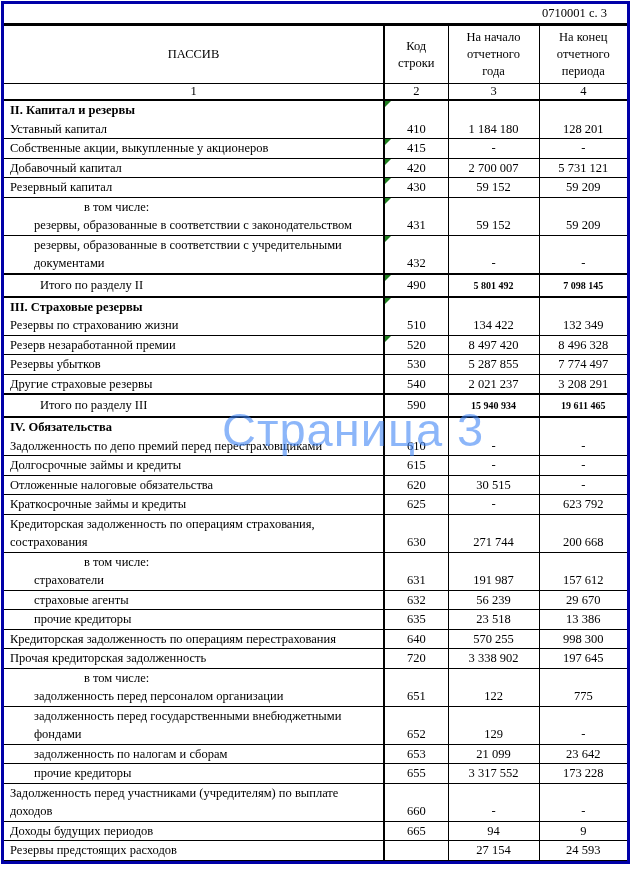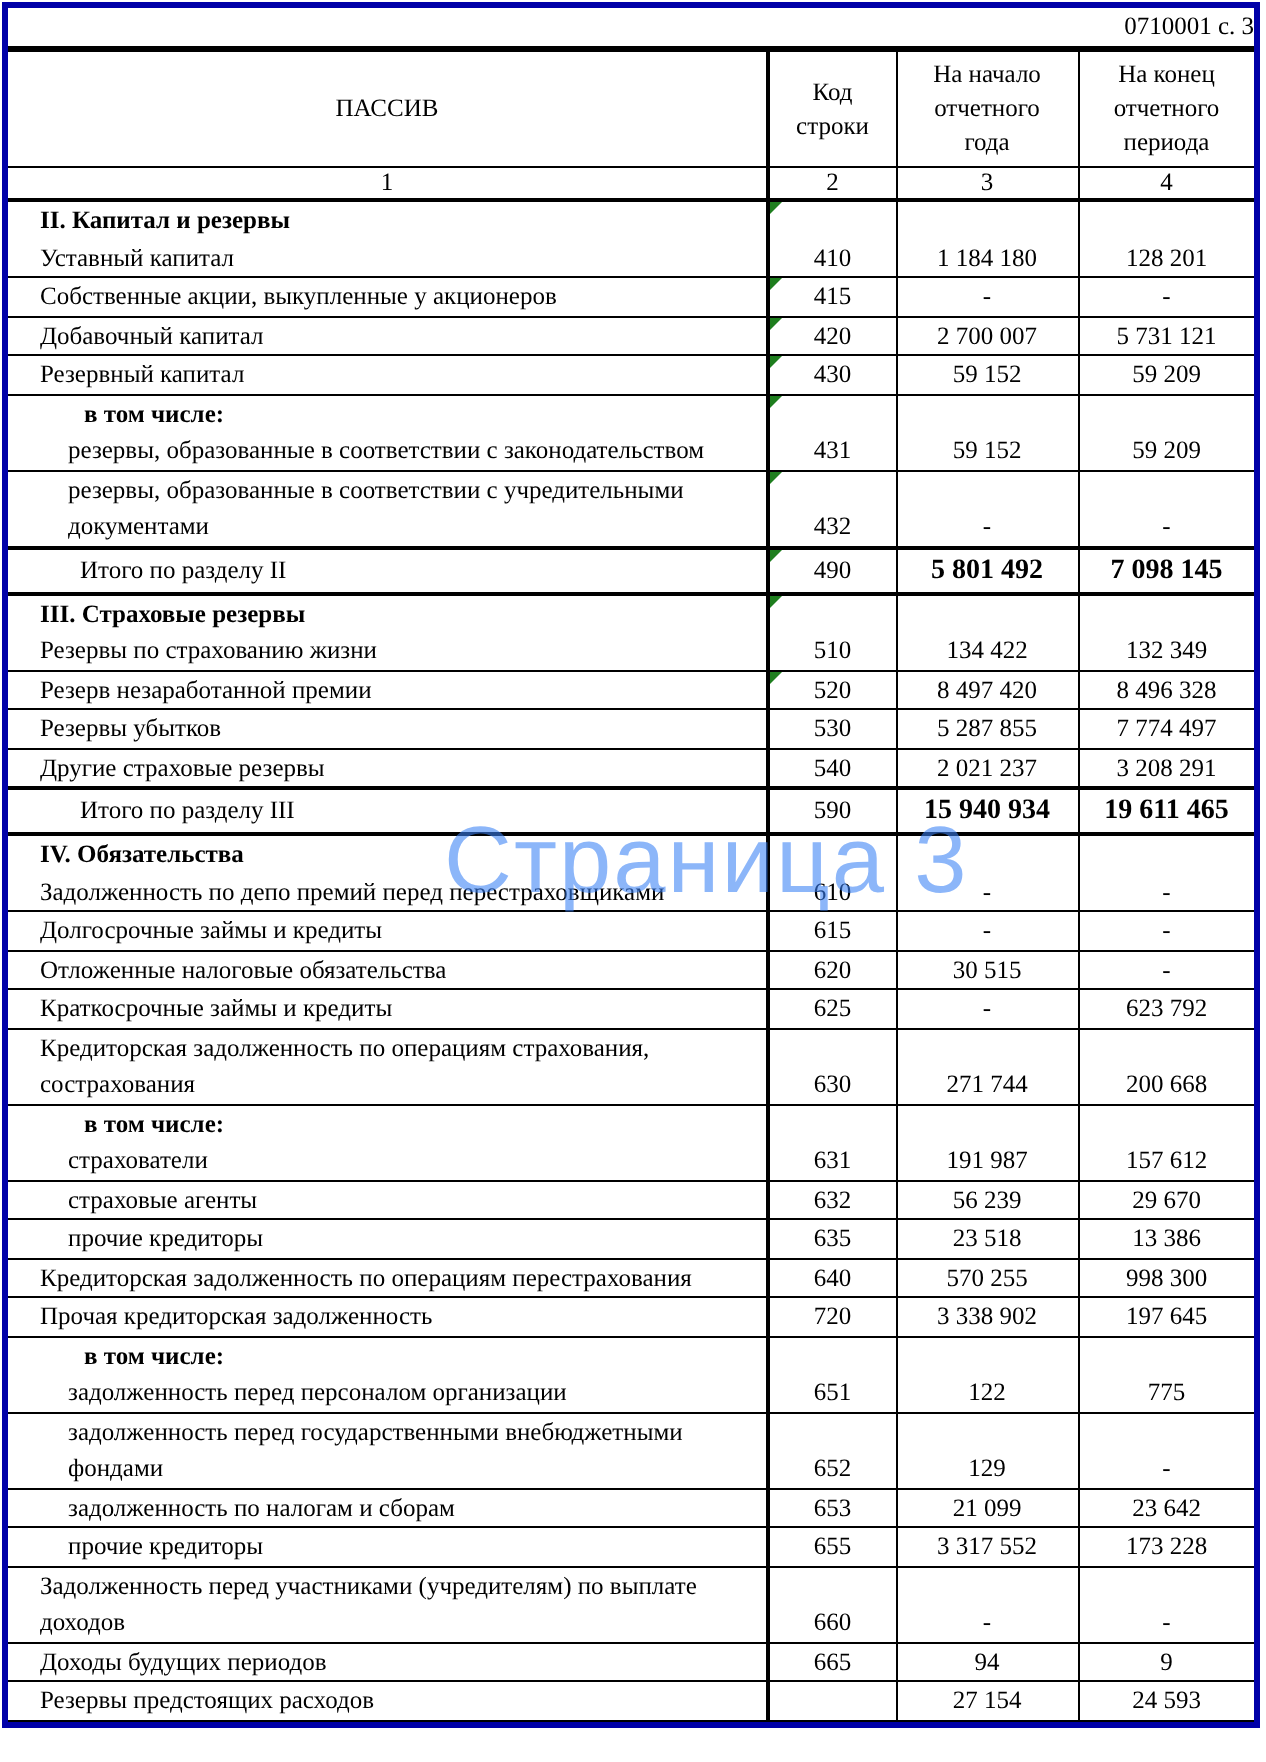--- a/index.html
+++ b/index.html
@@ -6,48 +6,48 @@
   body{
     width:633px;height:881px;background:#fff;position:relative;overflow:hidden;
     font-family:"Liberation Serif", serif;color:#000;
   }
   .sheet{
     position:absolute;top:1px;left:1px;width:629px;box-sizing:border-box;
     border:3px solid #0000A8;background:#fff;
   }
   .topstrip{
     height:19px;border-bottom:2px solid #000;text-align:right;
-    font-size:12.5px;line-height:18px;padding-right:0;
+    font-size:12.5px;line-height:18px;padding-right:20px;
   }
   table{border-collapse:collapse;table-layout:fixed;width:100%;}
   col.c1{width:380px}col.c2{width:64px}col.c3{width:91px}col.c4{width:88px}
   th,td{border:1px solid #000;padding:0;overflow:hidden;}
   th:first-child,td:first-child{border-left:none;}
   th:last-child,td:last-child{border-right:none;}
   thead th{
     font-weight:normal;text-align:center;vertical-align:middle;
     font-size:12.5px;line-height:17px;padding:3px 0;background:#fff;
   }
   .c-label{border-right:2px solid #000;}
   tr.idx td{text-align:center;font-size:12.5px;line-height:15px;border-bottom:2px solid #000;}
   tbody td{vertical-align:bottom;font-size:12.5px;}
-  .line{line-height:18.5px;padding-left:16px;white-space:nowrap;}
+  .line{line-height:18.5px;padding-left:6px;white-space:nowrap;}
   .line.ind1{padding-left:30px;}
-  .line.ind2{padding-left:38px;font-weight:bold;}
+  .line.ind2{padding-left:80px;}
   .line.b{font-weight:bold;}
   .c-code,.c-v{text-align:center;line-height:18.5px;white-space:nowrap;}
   .c-code{position:relative;}
   .marker{
     position:absolute;top:0;left:0;width:0;height:0;
     border-top:6px solid #1e7e1e;border-right:6px solid transparent;
   }
   tr.total td{border-top:2px solid #000;border-bottom:2px solid #000;}
   tr.total .line{font-weight:normal;padding-left:36px;line-height:21px;}
   tr.total .c-code{line-height:21px;}
-  tr.total .c-v{font-weight:bold;font-size:14px;line-height:21px;}
+  tr.total .c-v{font-weight:bold;font-size:10px;line-height:21px;}
   .watermark{
     position:absolute;left:222px;top:404px;z-index:10;pointer-events:none;
     font-family:"Liberation Sans", sans-serif;font-size:47px;line-height:52px;
     color:#3b82f6;opacity:0.58;white-space:nowrap;letter-spacing:1px;
   }
 </style>
 </head>
 <body>
 
 <div class="sheet">

